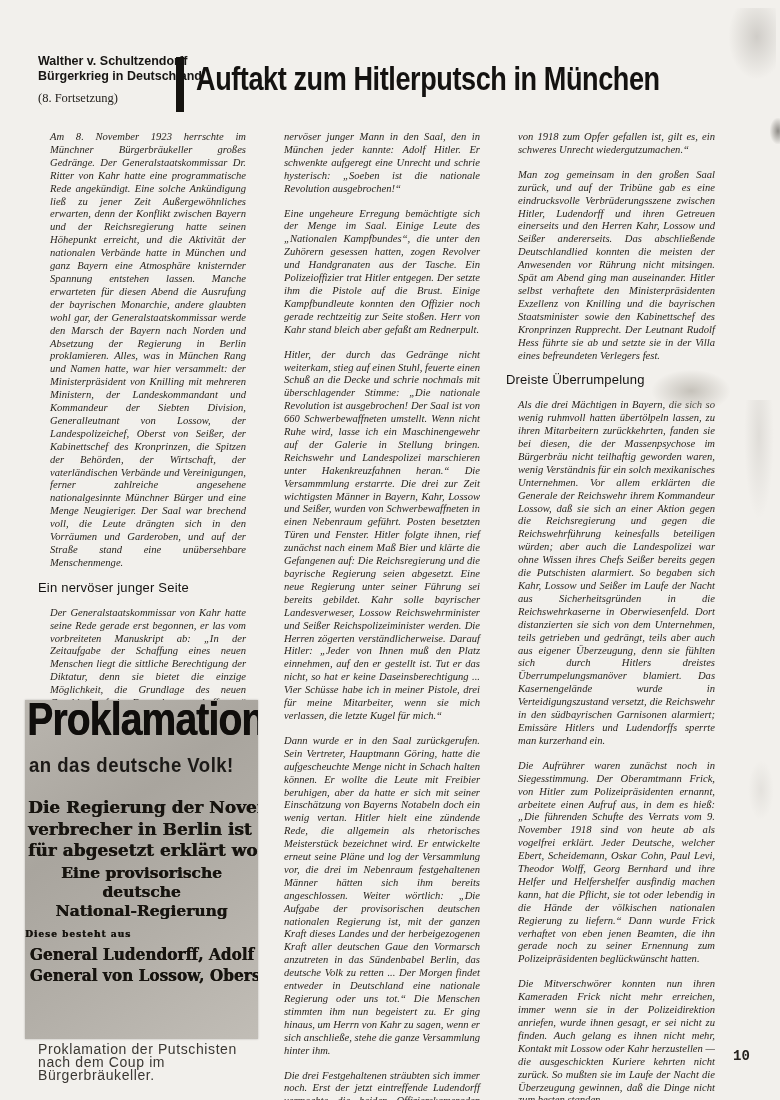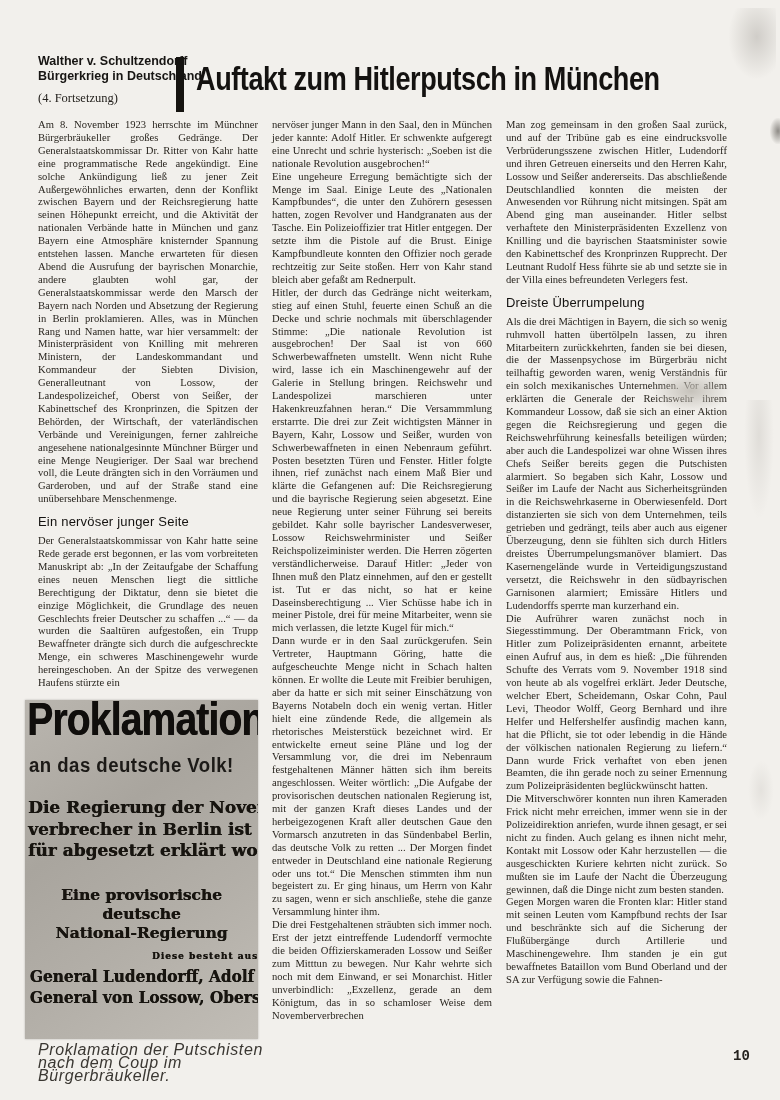--- a/index.html
+++ b/index.html
@@ -32,21 +32,21 @@
     color:#141210;white-space:nowrap;
     transform:scaleX(0.82);transform-origin:left top;
   }
   
   .col{
     position:absolute;top:119px;width:220px;
     font-size:10.6px;line-height:12.9px;
     text-align:justify;hyphens:auto;-webkit-hyphens:auto;
     color:#29251f;
   }
-  .col p{margin:0;}
+  .col p{margin:12px;font-style:italic;}
   .col .subhead{
     font-family:"Liberation Sans", sans-serif;
     font-weight:normal;font-size:13px;color:#141210;
     margin:10px 0 6px 0;text-align:left;letter-spacing:0.2px;
   }
   #col1{left:38px;}
   #col2{left:272px;}
   #col3{left:506px;width:221px;}
   
   .proclamation{
@@ -66,28 +66,28 @@
     font-family:"Liberation Sans", sans-serif;font-weight:bold;
     font-size:20px;color:#1c1a17;margin:8px 0 0 4px;white-space:nowrap;
     transform:scaleX(0.93);transform-origin:left top;
     letter-spacing:0.5px;
   }
   .proc-frak{
     font-family:"DejaVu Serif", serif;font-weight:bold;color:#17140f;
     text-shadow:0.4px 0 #17140f;
   }
   .frak-block1{margin:20px 0 0 3px;font-size:17px;line-height:21.5px;white-space:nowrap;}
-  .frak-block2{margin:23px 0 0 0;font-size:15.5px;line-height:19px;text-align:center;}
-  .frak-small{margin:9px 0 0 0;font-size:9px;text-align:right;letter-spacing:1px;}
+  .frak-block2{margin:1px 0 0 0;font-size:15.5px;line-height:19px;text-align:center;}
+  .frak-small{margin:9px 0 0 0;font-size:9px;text-align:left;letter-spacing:1px;}
   .frak-names{margin:5px 0 0 0;font-size:16px;line-height:21px;text-align:center;white-space:nowrap;}
   .frak-names div{transform:scaleX(0.96);transform-origin:center top;}
   .photo-caption{
     position:absolute;left:38px;top:1043px;width:232px;
     font-family:"Liberation Sans", sans-serif;
-    font-size:16px;line-height:13px;color:#3a3732;letter-spacing:0.6px;font-style:italic;
+    font-size:14px;line-height:13px;color:#3a3732;letter-spacing:0.6px;
   }
   .page-number{
     position:absolute;left:733px;top:1048px;
     font-family:Liberation Mono, monospace;
     font-weight:bold;font-size:14px;color:#25221e;
   }
   
   .smudge{position:absolute;pointer-events:none;}
   .sm1{left:728px;top:8px;width:48px;height:72px;
        background:radial-gradient(ellipse at 60% 40%,rgba(120,115,108,0.28),rgba(120,115,108,0) 70%);}
@@ -101,40 +101,41 @@
        background:radial-gradient(ellipse at 50% 50%,rgba(150,145,138,0.15),rgba(150,145,138,0) 70%);}
 </style>
 </head>
 <body>
 
 <div class="page">
 
   <div class="byline">
     <div>Walther v. Schultzendorff</div>
     <div>Bürgerkrieg in Deutschland</div>
-    <div class="cont">(4. Fortsetzung)</div>
+    <div class="cont">(8. Fortsetzung)</div>
   </div>
   <div class="title-bar"></div>
   <div class="main-title">Auftakt zum Hitlerputsch in München</div>
 
   <div class="col" id="col1">
     <p>Am 8. November 1923 herrschte im Münchner Bürgerbräukeller großes Gedränge. Der Generalstaatskommissar Dr. Ritter von Kahr hatte eine programmatische Rede angekündigt. Eine solche Ankündigung ließ zu jener Zeit Außergewöhnliches erwarten, denn der Konflikt zwischen Bayern und der Reichsregierung hatte seinen Höhepunkt erreicht, und die Aktivität der nationalen Verbände hatte in München und ganz Bayern eine Atmosphäre knisternder Spannung entstehen lassen. Manche erwarteten für diesen Abend die Ausrufung der bayrischen Monarchie, andere glaubten wohl gar, der Generalstaatskommissar werde den Marsch der Bayern nach Norden und Absetzung der Regierung in Berlin proklamieren. Alles, was in München Rang und Namen hatte, war hier versammelt: der Ministerpräsident von Knilling mit mehreren Ministern, der Landeskommandant und Kommandeur der Siebten Division, Generalleutnant von Lossow, der Landespolizeichef, Oberst von Seißer, der Kabinettschef des Kronprinzen, die Spitzen der Behörden, der Wirtschaft, der vaterländischen Verbände und Vereinigungen, ferner zahlreiche angesehene nationalgesinnte Münchner Bürger und eine Menge Neugieriger. Der Saal war brechend voll, die Leute drängten sich in den Vorräumen und Garderoben, und auf der Straße stand eine unübersehbare Menschenmenge.</p>
     <div class="subhead">Ein nervöser junger Seite</div>
     <p>Der Generalstaatskommissar von Kahr hatte seine Rede gerade erst begonnen, er las vom vorbreiteten Manuskript ab: „In der Zeitaufgabe der Schaffung eines neuen Menschen liegt die sittliche Berechtigung der Diktatur, denn sie bietet die einzige Möglichkeit, die Grundlage des neuen Geschlechts freier Deutscher zu schaffen ...“ — da wurden die Saaltüren aufgestoßen, ein Trupp Bewaffneter drängte sich durch die aufgeschreckte Menge, ein schweres Maschinengewehr wurde hereingeschoben. An der Spitze des verwegenen Haufens stürzte ein</p>
   </div>
 
   <div class="col" id="col2">
     <p>nervöser junger Mann in den Saal, den in München jeder kannte: Adolf Hitler. Er schwenkte aufgeregt eine Unrecht und schrie hysterisch: „Soeben ist die nationale Revolution ausgebrochen!“</p>
     <p>Eine ungeheure Erregung bemächtigte sich der Menge im Saal. Einige Leute des „Nationalen Kampfbundes“, die unter den Zuhörern gesessen hatten, zogen Revolver und Handgranaten aus der Tasche. Ein Polizeioffizier trat Hitler entgegen. Der setzte ihm die Pistole auf die Brust. Einige Kampfbundleute konnten den Offizier noch gerade rechtzeitig zur Seite stoßen. Herr von Kahr stand bleich aber gefaßt am Rednerpult.</p>
     <p>Hitler, der durch das Gedränge nicht weiterkam, stieg auf einen Stuhl, feuerte einen Schuß an die Decke und schrie nochmals mit überschlagender Stimme: „Die nationale Revolution ist ausgebrochen! Der Saal ist von 660 Schwerbewaffneten umstellt. Wenn nicht Ruhe wird, lasse ich ein Maschinengewehr auf der Galerie in Stellung bringen. Reichswehr und Landespolizei marschieren unter Hakenkreuzfahnen heran.“ Die Versammmlung erstarrte. Die drei zur Zeit wichtigsten Männer in Bayern, Kahr, Lossow und Seißer, wurden von Schwerbewaffneten in einen Nebenraum geführt. Posten besetzten Türen und Fenster. Hitler folgte ihnen, rief zunächst nach einem Maß Bier und klärte die Gefangenen auf: Die Reichsregierung und die bayrische Regierung seien abgesetzt. Eine neue Regierung unter seiner Führung sei bereits gebildet. Kahr solle bayrischer Landesverweser, Lossow Reichswehrminister und Seißer Reichspolizeiminister werden. Die Herren zögerten verständlicherweise. Darauf Hitler: „Jeder von Ihnen muß den Platz einnehmen, auf den er gestellt ist. Tut er das nicht, so hat er keine Daseinsberechtigung ... Vier Schüsse habe ich in meiner Pistole, drei für meine Mitarbeiter, wenn sie mich verlassen, die letzte Kugel für mich.“</p>
     <p>Dann wurde er in den Saal zurückgerufen. Sein Vertreter, Hauptmann Göring, hatte die aufgescheuchte Menge nicht in Schach halten können. Er wollte die Leute mit Freibier beruhigen, aber da hatte er sich mit seiner Einschätzung von Bayerns Notabeln doch ein wenig vertan. Hitler hielt eine zündende Rede, die allgemein als rhetorisches Meisterstück bezeichnet wird. Er entwickelte erneut seine Pläne und log der Versammlung vor, die drei im Nebenraum festgehaltenen Männer hätten sich ihm bereits angeschlossen. Weiter wörtlich: „Die Aufgabe der provisorischen deutschen nationalen Regierung ist, mit der ganzen Kraft dieses Landes und der herbeigezogenen Kraft aller deutschen Gaue den Vormarsch anzutreten in das Sündenbabel Berlin, das deutsche Volk zu retten ... Der Morgen findet entweder in Deutschland eine nationale Regierung oder uns tot.“ Die Menschen stimmten ihm nun begeistert zu. Er ging hinaus, um Herrn von Kahr zu sagen, wenn er sich anschließe, stehe die ganze Versammlung hinter ihm.</p>
     <p>Die drei Festgehaltenen sträubten sich immer noch. Erst der jetzt eintreffende Ludendorff vermochte die beiden Offizierskameraden Lossow und Seißer zum Mitttun zu bewegen. Nur Kahr wehrte sich noch mit dem Einwand, er sei Monarchist. Hitler unverbindlich: „Exzellenz, gerade an dem Königtum, das in so schamloser Weise dem Novemberverbrechen</p>
   </div>
 
   <div class="col" id="col3">
+    <p>von 1918 zum Opfer gefallen ist, gilt es, ein schweres Unrecht wiedergutzumachen.“</p>
     <p>Man zog gemeinsam in den großen Saal zurück, und auf der Tribüne gab es eine eindrucksvolle Verbrüderungsszene zwischen Hitler, Ludendorff und ihren Getreuen einerseits und den Herren Kahr, Lossow und Seißer andererseits. Das abschließende Deutschlandlied konnten die meisten der Anwesenden vor Rührung nicht mitsingen. Spät am Abend ging man auseinander. Hitler selbst verhaftete den Ministerpräsidenten Exzellenz von Knilling und die bayrischen Staatsminister sowie den Kabinettschef des Kronprinzen Rupprecht. Der Leutnant Rudolf Hess führte sie ab und setzte sie in der Villa eines befreundeten Verlegers fest.</p>
     <div class="subhead">Dreiste Überrumpelung</div>
     <p>Als die drei Mächtigen in Bayern, die sich so wenig ruhmvoll hatten übertölpeln lassen, zu ihren Mitarbeitern zurückkehrten, fanden sie bei diesen, die der Massenpsychose im Bürgerbräu nicht teilhaftig geworden waren, wenig Verständnis für ein solch mexikanisches Unternehmen. Vor allem erklärten die Generale der Reichswehr ihrem Kommandeur Lossow, daß sie sich an einer Aktion gegen die Reichsregierung und gegen die Reichswehrführung keinesfalls beteiligen würden; aber auch die Landespolizei war ohne Wissen ihres Chefs Seißer bereits gegen die Putschisten alarmiert. So begaben sich Kahr, Lossow und Seißer im Laufe der Nacht aus Sicherheitsgründen in die Reichswehrkaserne in Oberwiesenfeld. Dort distanzierten sie sich von dem Unternehmen, teils getrieben und gedrängt, teils aber auch aus eigener Überzeugung, denn sie fühlten sich durch Hitlers dreistes Überrumpelungsmanöver blamiert. Das Kasernengelände wurde in Verteidigungszustand versetzt, die Reichswehr in den südbayrischen Garnisonen alarmiert; Emissäre Hitlers und Ludendorffs sperrte man kurzerhand ein.</p>
     <p>Die Aufrührer waren zunächst noch in Siegesstimmung. Der Oberamtmann Frick, von Hitler zum Polizeipräsidenten ernannt, arbeitete einen Aufruf aus, in dem es hieß: „Die führenden Schufte des Verrats vom 9. November 1918 sind von heute ab als vogelfrei erklärt. Jeder Deutsche, welcher Ebert, Scheidemann, Oskar Cohn, Paul Levi, Theodor Wolff, Georg Bernhard und ihre Helfer und Helfershelfer ausfindig machen kann, hat die Pflicht, sie tot oder lebendig in die Hände der völkischen nationalen Regierung zu liefern.“ Dann wurde Frick verhaftet von eben jenen Beamten, die ihn gerade noch zu seiner Ernennung zum Polizeipräsidenten beglückwünscht hatten.</p>
     <p>Die Mitverschwörer konnten nun ihren Kameraden Frick nicht mehr erreichen, immer wenn sie in der Polizeidirektion anriefen, wurde ihnen gesagt, er sei nicht zu finden. Auch gelang es ihnen nicht mehr, Kontakt mit Lossow oder Kahr herzustellen — die ausgeschickten Kuriere kehrten nicht zurück. So mußten sie im Laufe der Nacht die Überzeugung gewinnen, daß die Dinge nicht zum besten standen.</p>
     <p>Gegen Morgen waren die Fronten klar: Hitler stand mit seinen Leuten vom Kampfbund rechts der Isar und beschränkte sich auf die Sicherung der Flußübergänge durch Artillerie und Maschinengewehre. Ihm standen je ein gut bewaffnetes Bataillon vom Bund Oberland und der SA zur Verfügung sowie die Fahnen-</p>
   </div>
 
   <div class="proclamation">
     <div class="proc-title">Proklamation</div>

